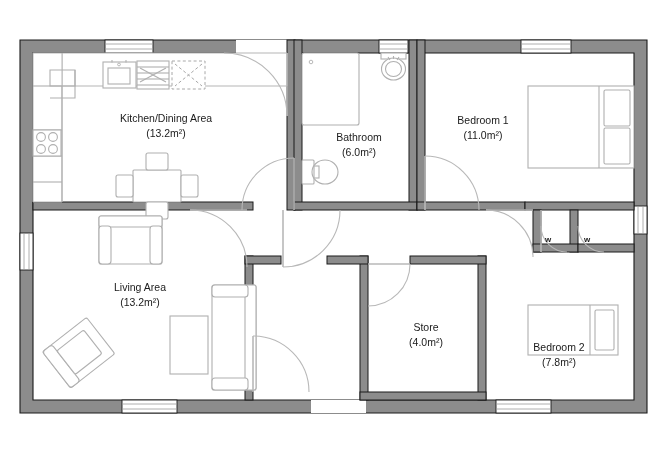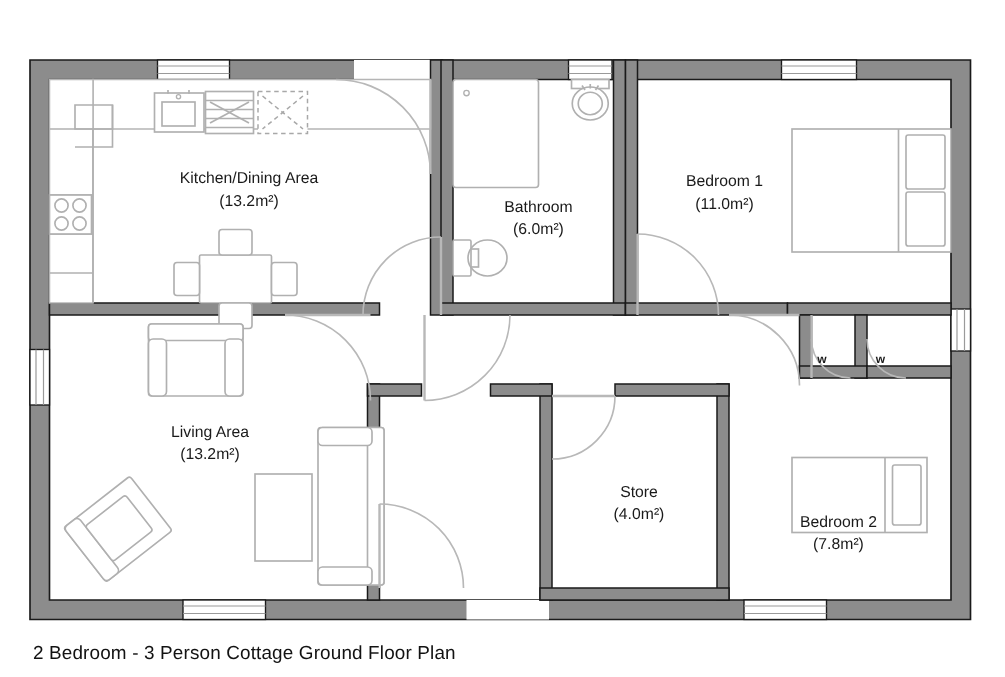--- a/index.html
+++ b/index.html
@@ -304,15 +304,14 @@
 
     <text class="rlabel" x="559" y="331">Bedroom 2</text>
     <text class="rarea" x="559" y="346">(7.8m²)</text>
   </g>
 
   <text class="wlabel" x="548" y="222">w</text>
   <text class="wlabel" x="587" y="222">w</text>
 
 </svg>
 
-<div id="caption">2 Bedroom - 3 Person Cottage Ground Floor Plan</div>
 
 </div>
 
 </body></html>

